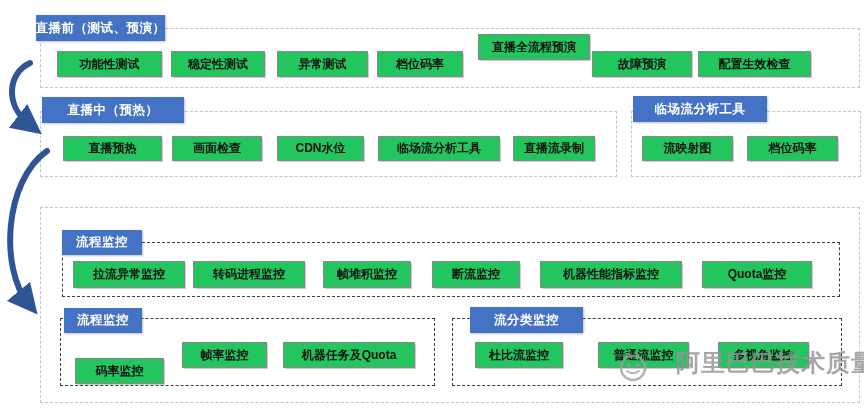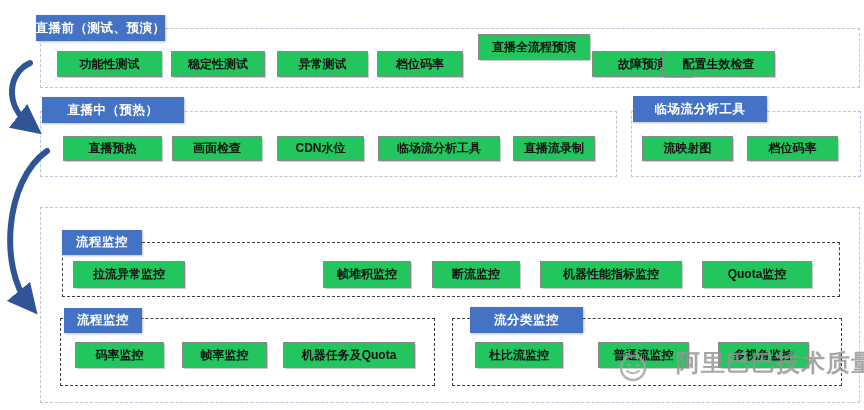--- a/index.html
+++ b/index.html
@@ -34,48 +34,49 @@
   </svg>
 
   <div class="section-box" style="left:40px;top:28px;width:818px;height:58px"></div>
   <div class="hdr" style="left:36px;top:15px;width:129px;height:26px">直播前（测试、预演）</div>
   <div class="btn" style="left:57px;top:51px;width:103px;height:24px">功能性测试</div>
   <div class="btn" style="left:171px;top:51px;width:92px;height:24px">稳定性测试</div>
   <div class="btn" style="left:277px;top:51px;width:89px;height:24px">异常测试</div>
   <div class="btn" style="left:377px;top:51px;width:84px;height:24px">档位码率</div>
   <div class="btn" style="left:478px;top:34px;width:110px;height:24px">直播全流程预演</div>
   <div class="btn" style="left:592px;top:51px;width:98px;height:24px">故障预演</div>
-  <div class="btn" style="left:662px;top:51px;width:111px;height:24px">配置生效检查</div>
+  <div class="btn" style="left:698px;top:51px;width:111px;height:24px">配置生效检查</div>
 
   <div class="section-box" style="left:40px;top:111px;width:575px;height:64px"></div>
   <div class="hdr" style="left:42px;top:97px;width:142px;height:26px">直播中（预热）</div>
   <div class="btn" style="left:63px;top:136px;width:97px;height:23px">直播预热</div>
   <div class="btn" style="left:172px;top:136px;width:88px;height:23px">画面检查</div>
   <div class="btn" style="left:378px;top:136px;width:120px;height:23px">临场流分析工具</div>
   <div class="btn" style="left:277px;top:136px;width:85px;height:23px">CDN水位</div>
   <div class="btn" style="left:513px;top:136px;width:80px;height:23px">直播流录制</div>
 
   <div class="section-box" style="left:631px;top:111px;width:228px;height:64px"></div>
   <div class="hdr" style="left:633px;top:96px;width:134px;height:26px">临场流分析工具</div>
   <div class="btn" style="left:642px;top:136px;width:89px;height:23px">流映射图</div>
   <div class="btn" style="left:747px;top:136px;width:89px;height:23px">档位码率</div>
 
   <div class="section-box" style="left:40px;top:207px;width:818px;height:194px"></div>
 
   <div class="sub-box" style="left:62px;top:242px;width:776px;height:53px"></div>
   <div class="hdr" style="left:62px;top:230px;width:80px;height:25px">流程监控</div>
   <div class="btn" style="left:73px;top:261px;width:110px;height:25px">拉流异常监控</div>
+  <div class="btn" style="left:193px;top:261px;width:110px;height:25px">转码进程监控</div>
   <div class="btn" style="left:323px;top:261px;width:86px;height:25px">帧堆积监控</div>
   <div class="btn" style="left:432px;top:261px;width:86px;height:25px">断流监控</div>
   <div class="btn" style="left:540px;top:261px;width:140px;height:25px">机器性能指标监控</div>
   <div class="btn" style="left:702px;top:261px;width:108px;height:25px">Quota监控</div>
 
   <div class="sub-box" style="left:60px;top:318px;width:373px;height:66px"></div>
   <div class="hdr" style="left:64px;top:308px;width:78px;height:25px">流程监控</div>
-  <div class="btn" style="left:75px;top:342px;width:87px;height:24px">码率监控</div>
+  <div class="btn" style="left:75px;top:358px;width:87px;height:24px">码率监控</div>
   <div class="btn" style="left:182px;top:342px;width:83px;height:24px">帧率监控</div>
   <div class="btn" style="left:283px;top:342px;width:130px;height:24px">机器任务及Quota</div>
 
   <div class="sub-box" style="left:452px;top:318px;width:388px;height:66px"></div>
   <div class="hdr" style="left:470px;top:307px;width:113px;height:26px">流分类监控</div>
   <div class="btn" style="left:598px;top:342px;width:89px;height:24px">普通流监控</div>
   <div class="btn" style="left:475px;top:342px;width:86px;height:24px">杜比流监控</div>
   <div class="btn" style="left:718px;top:342px;width:89px;height:24px">多视角监控</div>
 
   <div class="watermark">

